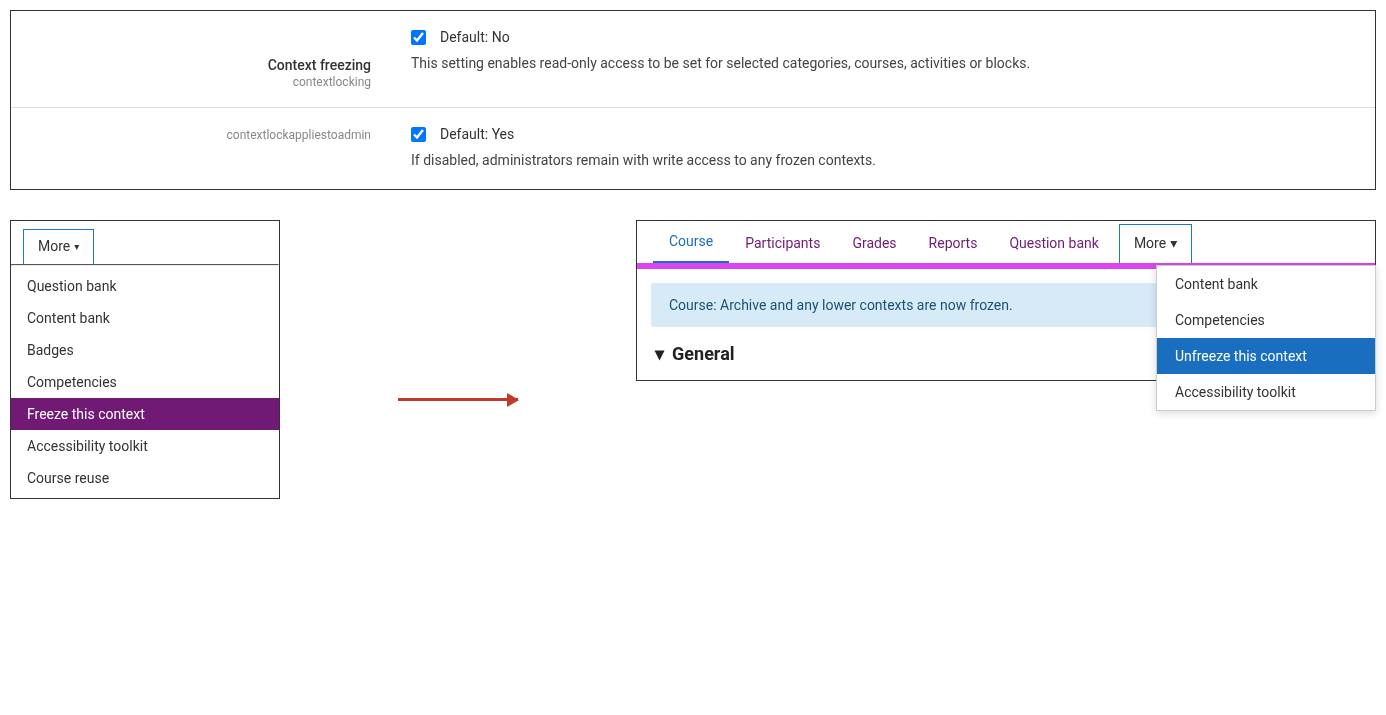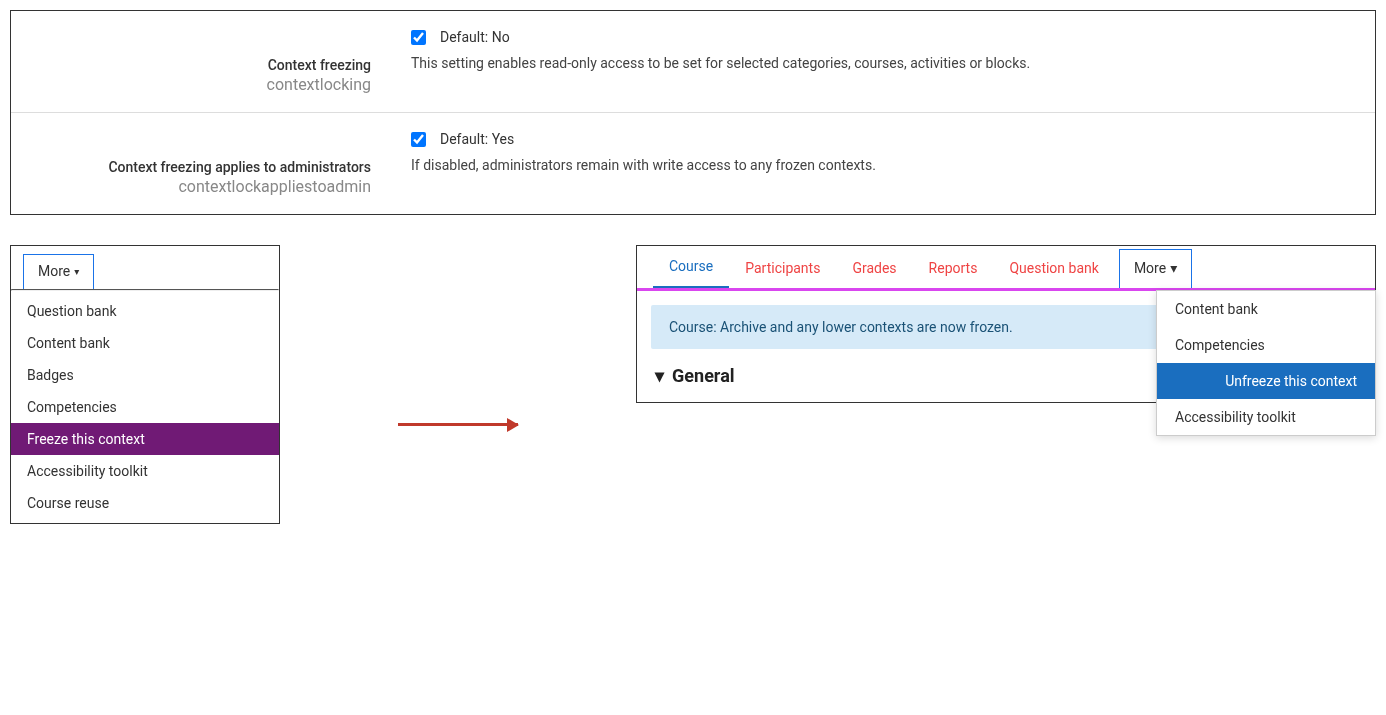--- a/index.html
+++ b/index.html
@@ -31,21 +31,21 @@
       color: #333;
     }
     .settings-label .label-main {
       font-weight: 500;
       font-size: 14px;
       display: block;
       margin-top: 28px;
     }
     .settings-label .label-sub {
       color: #888;
-      font-size: 16px;
+      font-size: 12px;
       display: block;
       margin-top: 2px;
     }
     .settings-content {
       flex: 1;
       padding: 18px 20px;
     }
     .checkbox-line {
       display: flex;
       align-items: center;
@@ -154,36 +154,36 @@
       border: 1.5px solid #333;
       height: fit-content;
       position: relative;
     }
 
     
     .course-tabs {
       display: flex;
       align-items: flex-end;
       padding: 0 16px;
-      border-bottom: 3px solid #d946ef;
+      border-bottom: 6px solid #d946ef;
       position: relative;
     }
     .course-tab {
       padding: 12px 16px;
       font-size: 14px;
       color: #666;
       cursor: pointer;
       white-space: nowrap;
     }
     .course-tab.active {
       color: #1a6ebf;
       border-bottom: 2.5px solid #1a6ebf;
     }
     .course-tab.blue {
-      color: #ef4444;
+      color: #701a75;
     }
     .more-tab-right {
       display: inline-flex;
       align-items: center;
       gap: 4px;
       padding: 10px 14px 12px 14px;
       border: 1.5px solid #1a73e8;
       border-bottom: none;
       color: #333;
       font-size: 14px;
@@ -225,21 +225,20 @@
       min-width: 220px;
       z-index: 100;
       box-shadow: 0 2px 8px rgba(0,0,0,0.15);
     }
     .right-dropdown .menu-item {
       padding: 10px 18px;
     }
     .right-dropdown .menu-item.active {
       background: #1a6ebf;
       color: #fff;
-      text-align: right;
     }
   </style>
 </head>
 <body>
 
 <div class="settings-panel">
   <div class="settings-row">
     <div class="settings-label">
       <span class="label-main">Context freezing</span>
       <span class="label-sub">contextlocking</span>
@@ -247,21 +246,20 @@
     <div class="settings-content">
       <div class="checkbox-line">
         <input type="checkbox" checked="" style="">
         <span>Default: No</span>
       </div>
       <div class="settings-description">This setting enables read-only access to be set for selected categories, courses, activities or blocks.</div>
     </div>
   </div>
   <div class="settings-row">
     <div class="settings-label">
-      <span class="label-main">Context freezing applies to administrators</span>
       <span class="label-sub">contextlockappliestoadmin</span>
     </div>
     <div class="settings-content">
       <div class="checkbox-line">
         <input type="checkbox" checked="" style="">
         <span>Default: Yes</span>
       </div>
       <div class="settings-description">If disabled, administrators remain with write access to any frozen contexts.</div>
     </div>
   </div>

